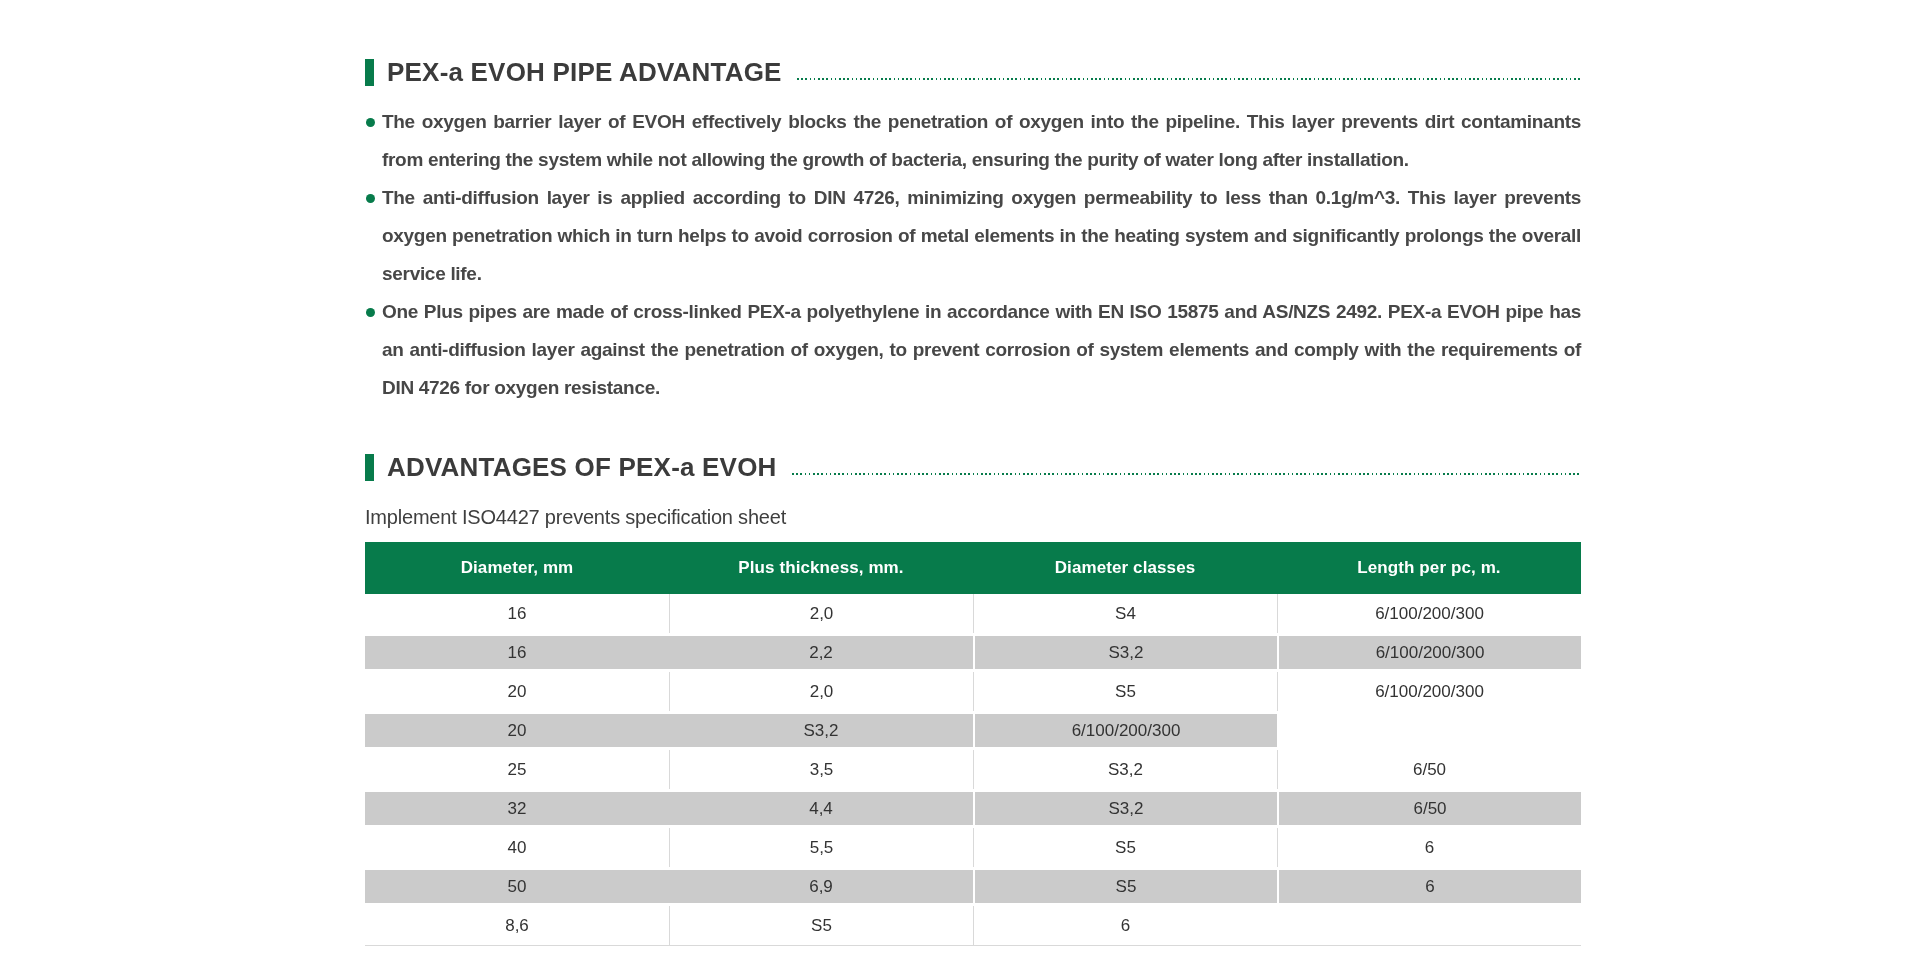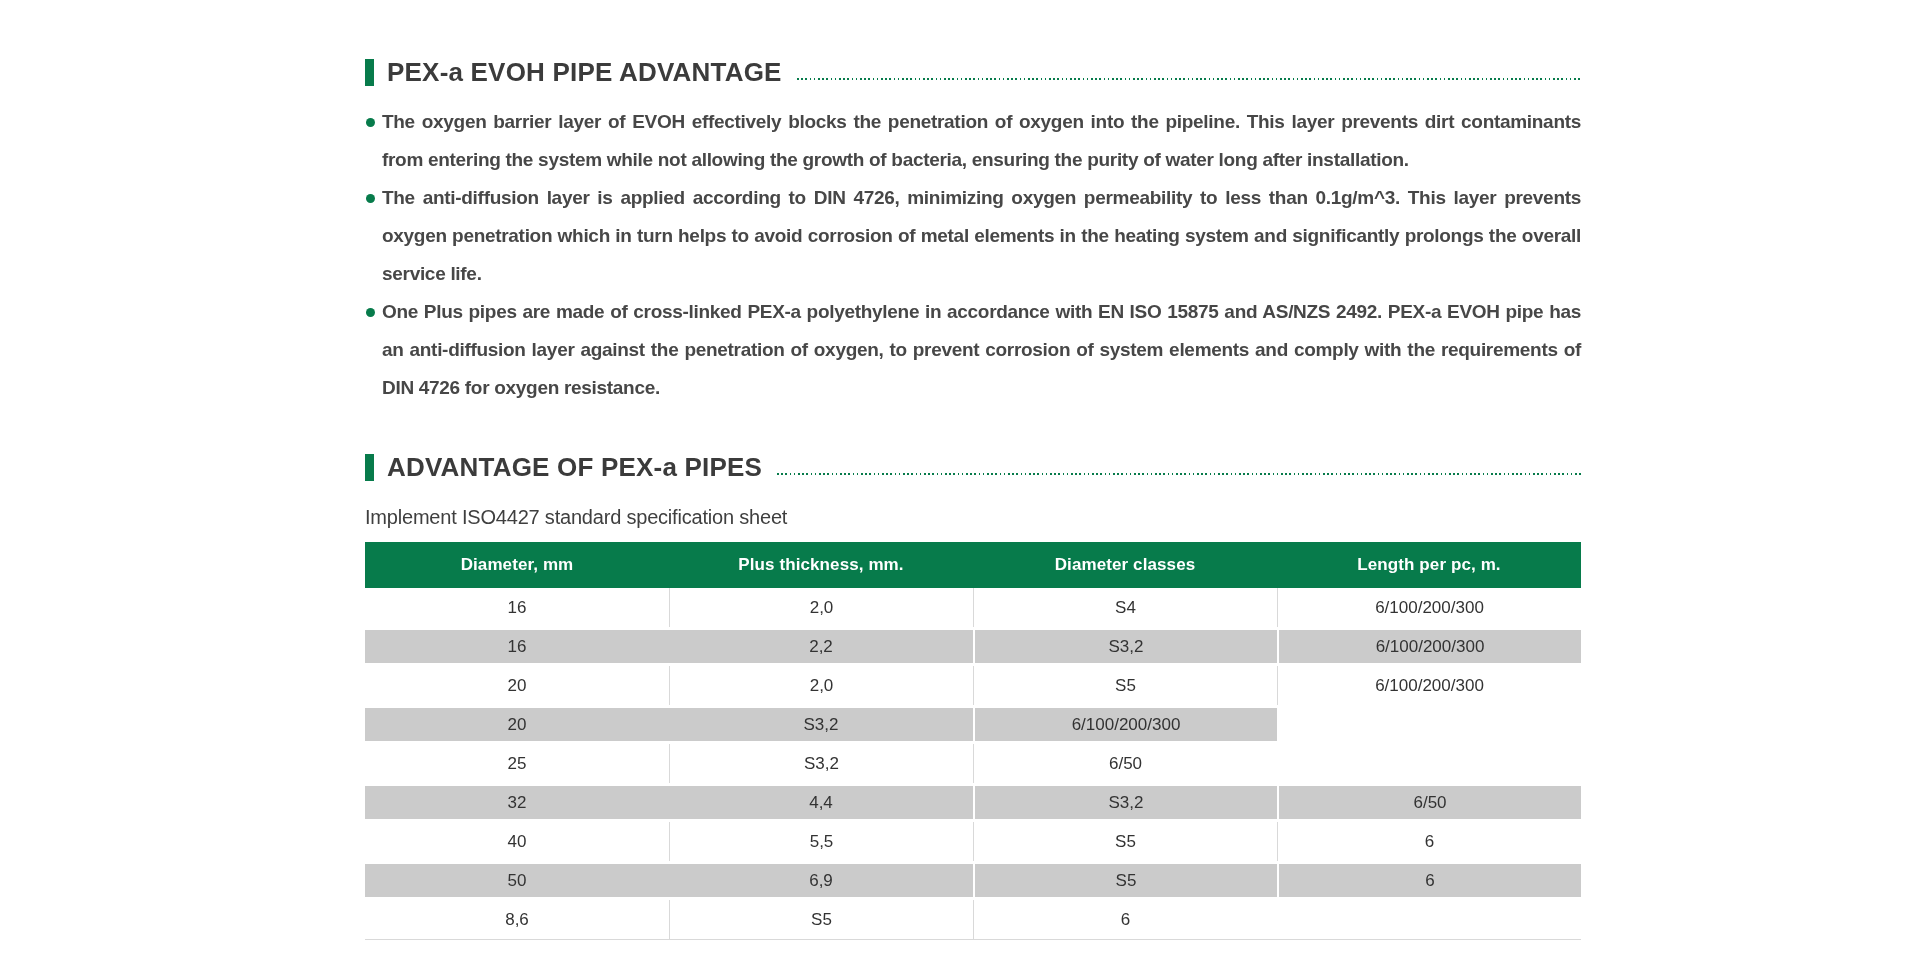--- a/index.html
+++ b/index.html
@@ -46,21 +46,21 @@
     background: var(--green);
   }
 
   .section-heading.second { margin-top: 44px; }
 
   .table-caption { margin-top: 23px; font-size: 20px; letter-spacing: -0.2px; color: #3f3f3f; line-height: 23px; }
 
   .spec-table { margin-top: 13px; width: 100%; }
   .thead {
     display: grid; grid-template-columns: repeat(4, 1fr);
-    height: 46px; align-items: center;
+    height: 52px; align-items: center;
     background: var(--green);
   }
   .th { text-align: center; color: #ffffff; font-weight: bold; font-size: 17px; letter-spacing: 0.1px; }
   .tbody { border-bottom: 1px solid var(--separator); }
   .trow { display: grid; grid-template-columns: repeat(4, 1fr); height: 39px; text-align: right; }
   .td {
     display: flex; align-items: center; justify-content: center;
     font-size: 17px; color: var(--cell_text); height: 100%;
   }
   .trow:not(.gray) .td + .td { border-left: 1px solid var(--separator); }
@@ -91,25 +91,25 @@
       </div>
 
       <div class="bullet-item">
         <span class="bullet-dot"></span>
         <span>One Plus pipes are made of cross-linked PEX-a polyethylene in accordance with EN ISO 15875 and AS/NZS 2492. PEX-a EVOH pipe has an anti-diffusion layer against the penetration of oxygen, to prevent corrosion of system elements and comply with the requirements of DIN 4726 for oxygen resistance.</span>
       </div>
     </div>
 
   <div class="section-heading second">
     <span class="accent-bar"></span>
-    <h1 class="section-title">ADVANTAGE OF PEX-a PIPES</h1>
+    <h1 class="section-title">ADVANTAGES OF PEX-a EVOH</h1>
     <span class="leader"></span>
   </div>
 
-  <div class="table-caption">Implement ISO4427 standard specification sheet</div>
+  <div class="table-caption">Implement ISO4427 prevents specification sheet</div>
 
   <div class="spec-table">
     <div class="thead">
 
         <div class="th">Diameter, mm</div>
 
         <div class="th">Plus thickness, mm.</div>
 
         <div class="th">Diameter classes</div>
 
@@ -139,20 +139,21 @@
         </div>
 
         <div class="trow gray">
           <div class="td">20</div>
           <div class="td">S3,2</div>
           <div class="td">6/100/200/300</div>
         </div>
 
         <div class="trow">
           <div class="td">25</div>
+          <div class="td">3,5</div>
           <div class="td">S3,2</div>
           <div class="td">6/50</div>
         </div>
 
         <div class="trow gray">
           <div class="td">32</div>
           <div class="td">4,4</div>
           <div class="td">S3,2</div>
           <div class="td">6/50</div>
         </div>

